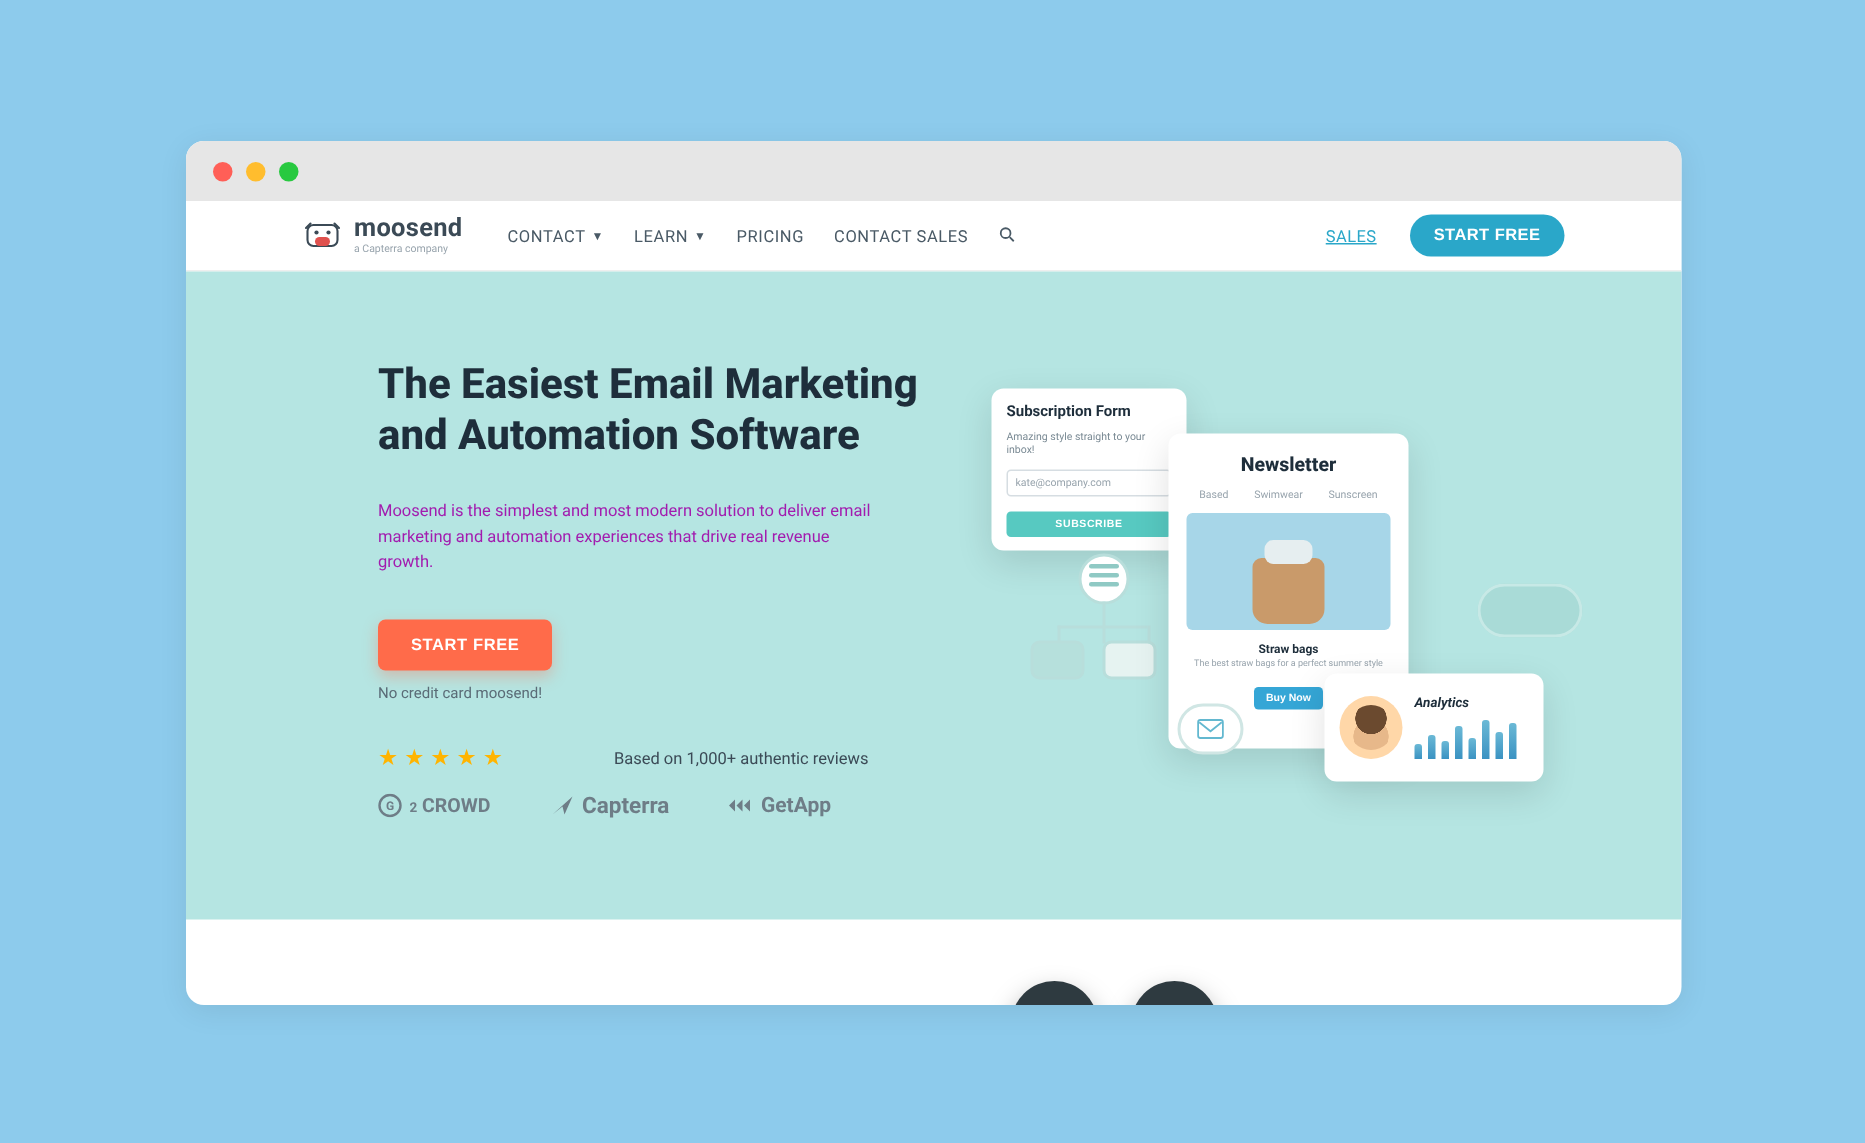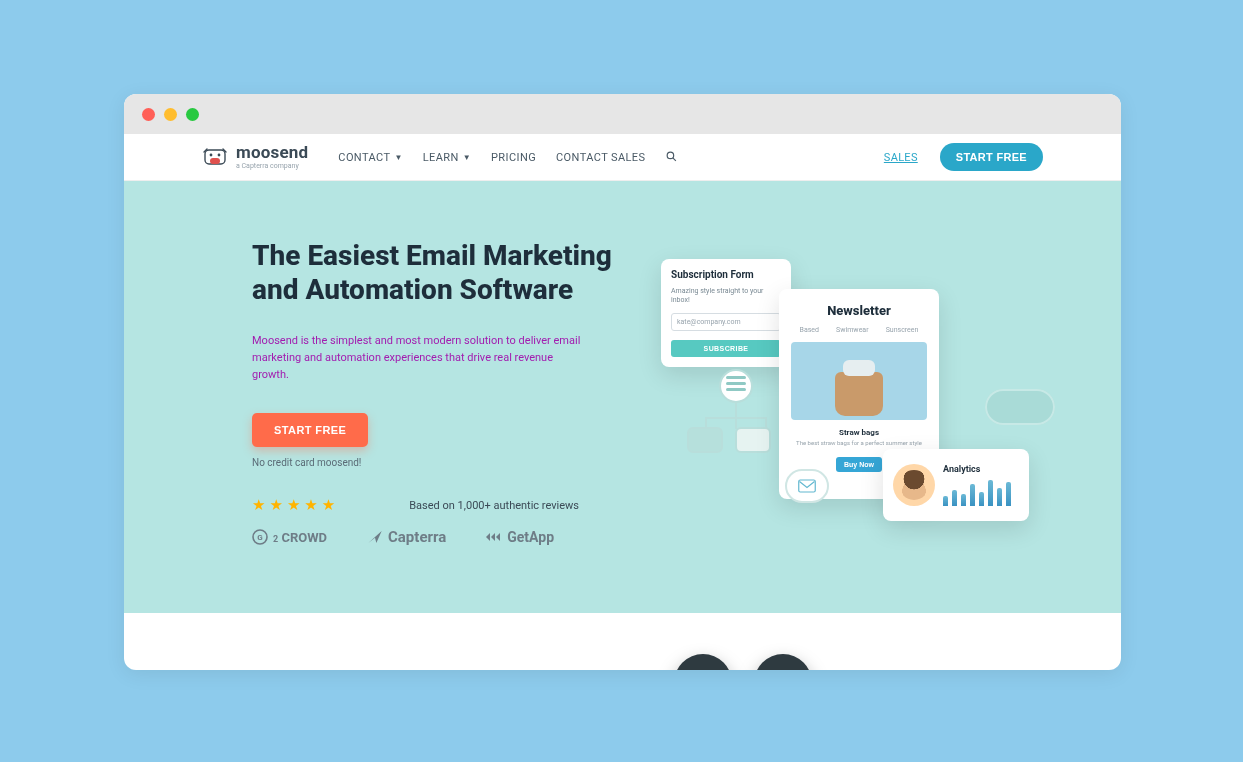--- a/index.html
+++ b/index.html
@@ -160,21 +160,21 @@
     display:flex; align-items:center; gap:8px;
   }
   .avatar { width: 42px; height: 42px; border-radius: 50%; background: #ffd7a8; position: relative; overflow:hidden; flex-shrink:0;}
   .avatar::after{
     content:""; position:absolute; top:6px; left:6px; width:30px; height:30px;
     background: radial-gradient(circle at 50% 30%, #6b4a2f 0 40%, transparent 41%),
                 radial-gradient(circle at 50% 70%, #e7b88a 0 45%, transparent 46%);
     border-radius:50%;
   }
   .analytics-right { flex:1; }
-  .analytics-title { font-size: 9px; font-weight: 700; color:#1e2e3b; margin-bottom: 4px;}
+  .analytics-title { font-size: 9px; font-weight: 700; color:#1e2e3b; margin-bottom: 4px; font-style: italic;}
   .bars { display:flex; align-items:flex-end; gap:4px; height: 28px;}
   .bars span { width:5px; background: linear-gradient(#6bb9d6,#3a92c2); border-radius:2px 2px 0 0;}
   
   .email-bubble {
     position:absolute; left: 124px; top: 228px; width: 44px; height: 34px;
     background:#fff; border:2px solid #d0e6e4; border-radius: 18px;
     display:flex; align-items:center; justify-content:center;
   }
   .email-bubble svg { width: 18px; height: 14px; }
 

